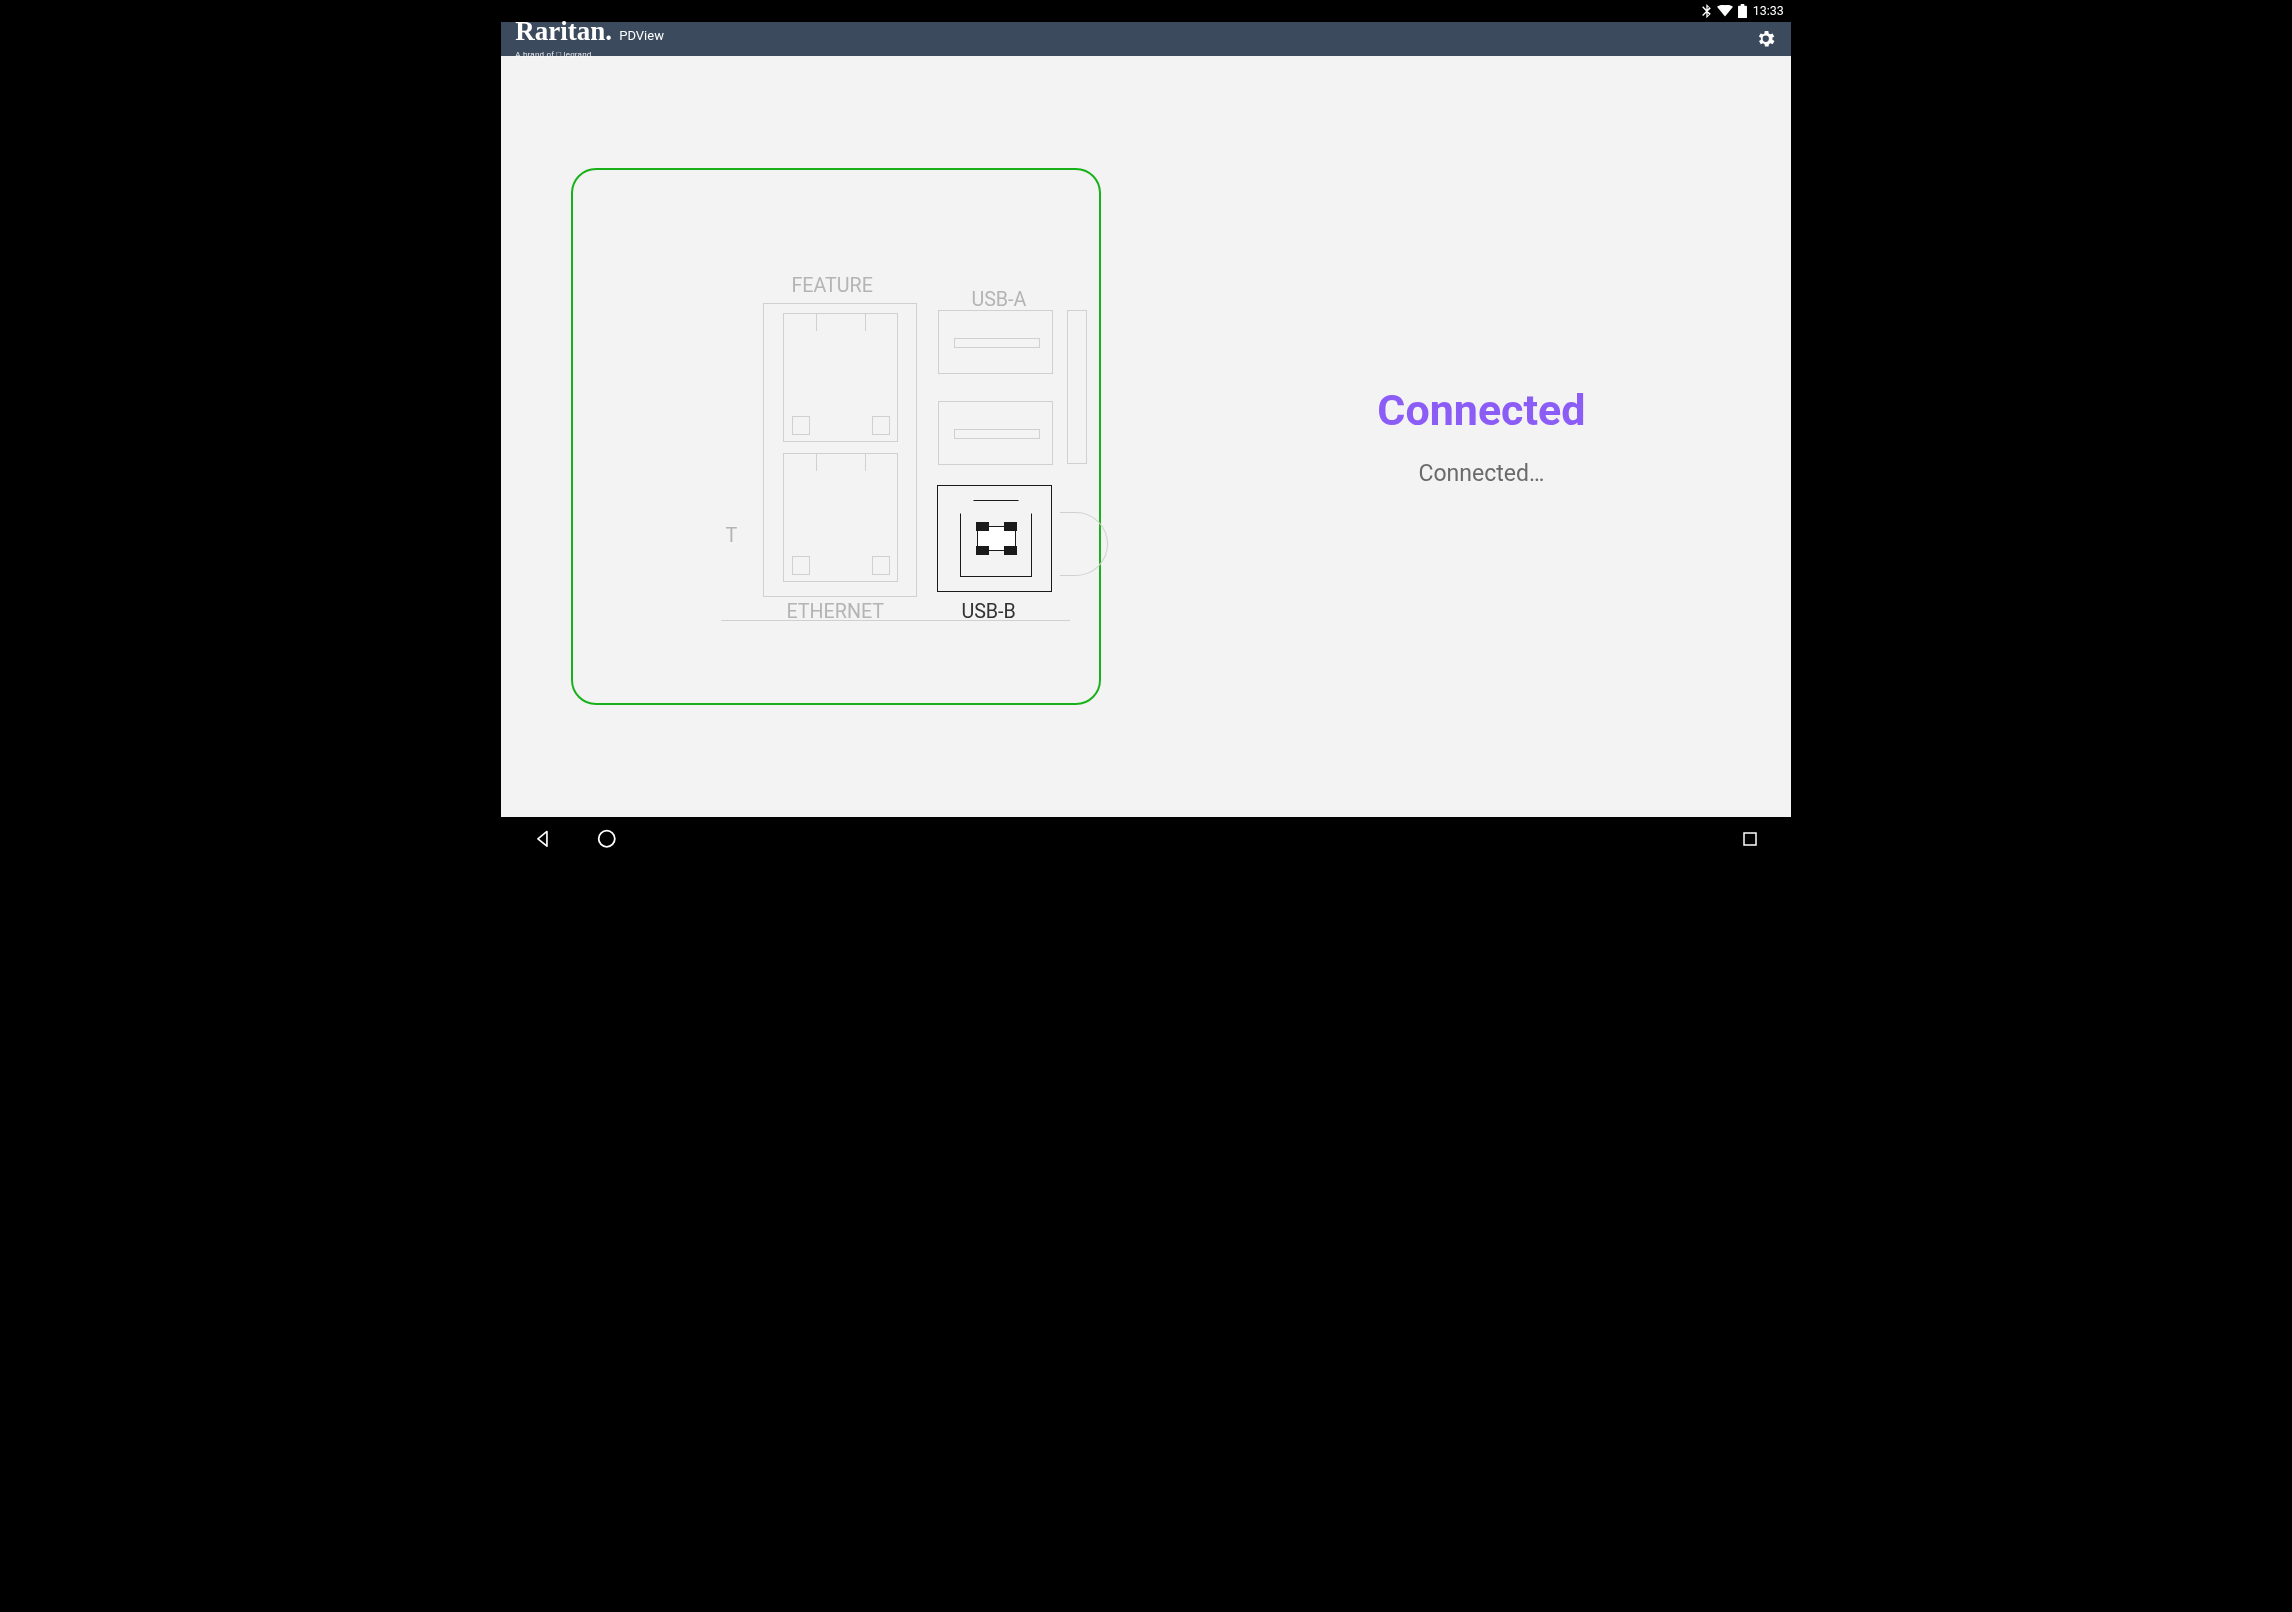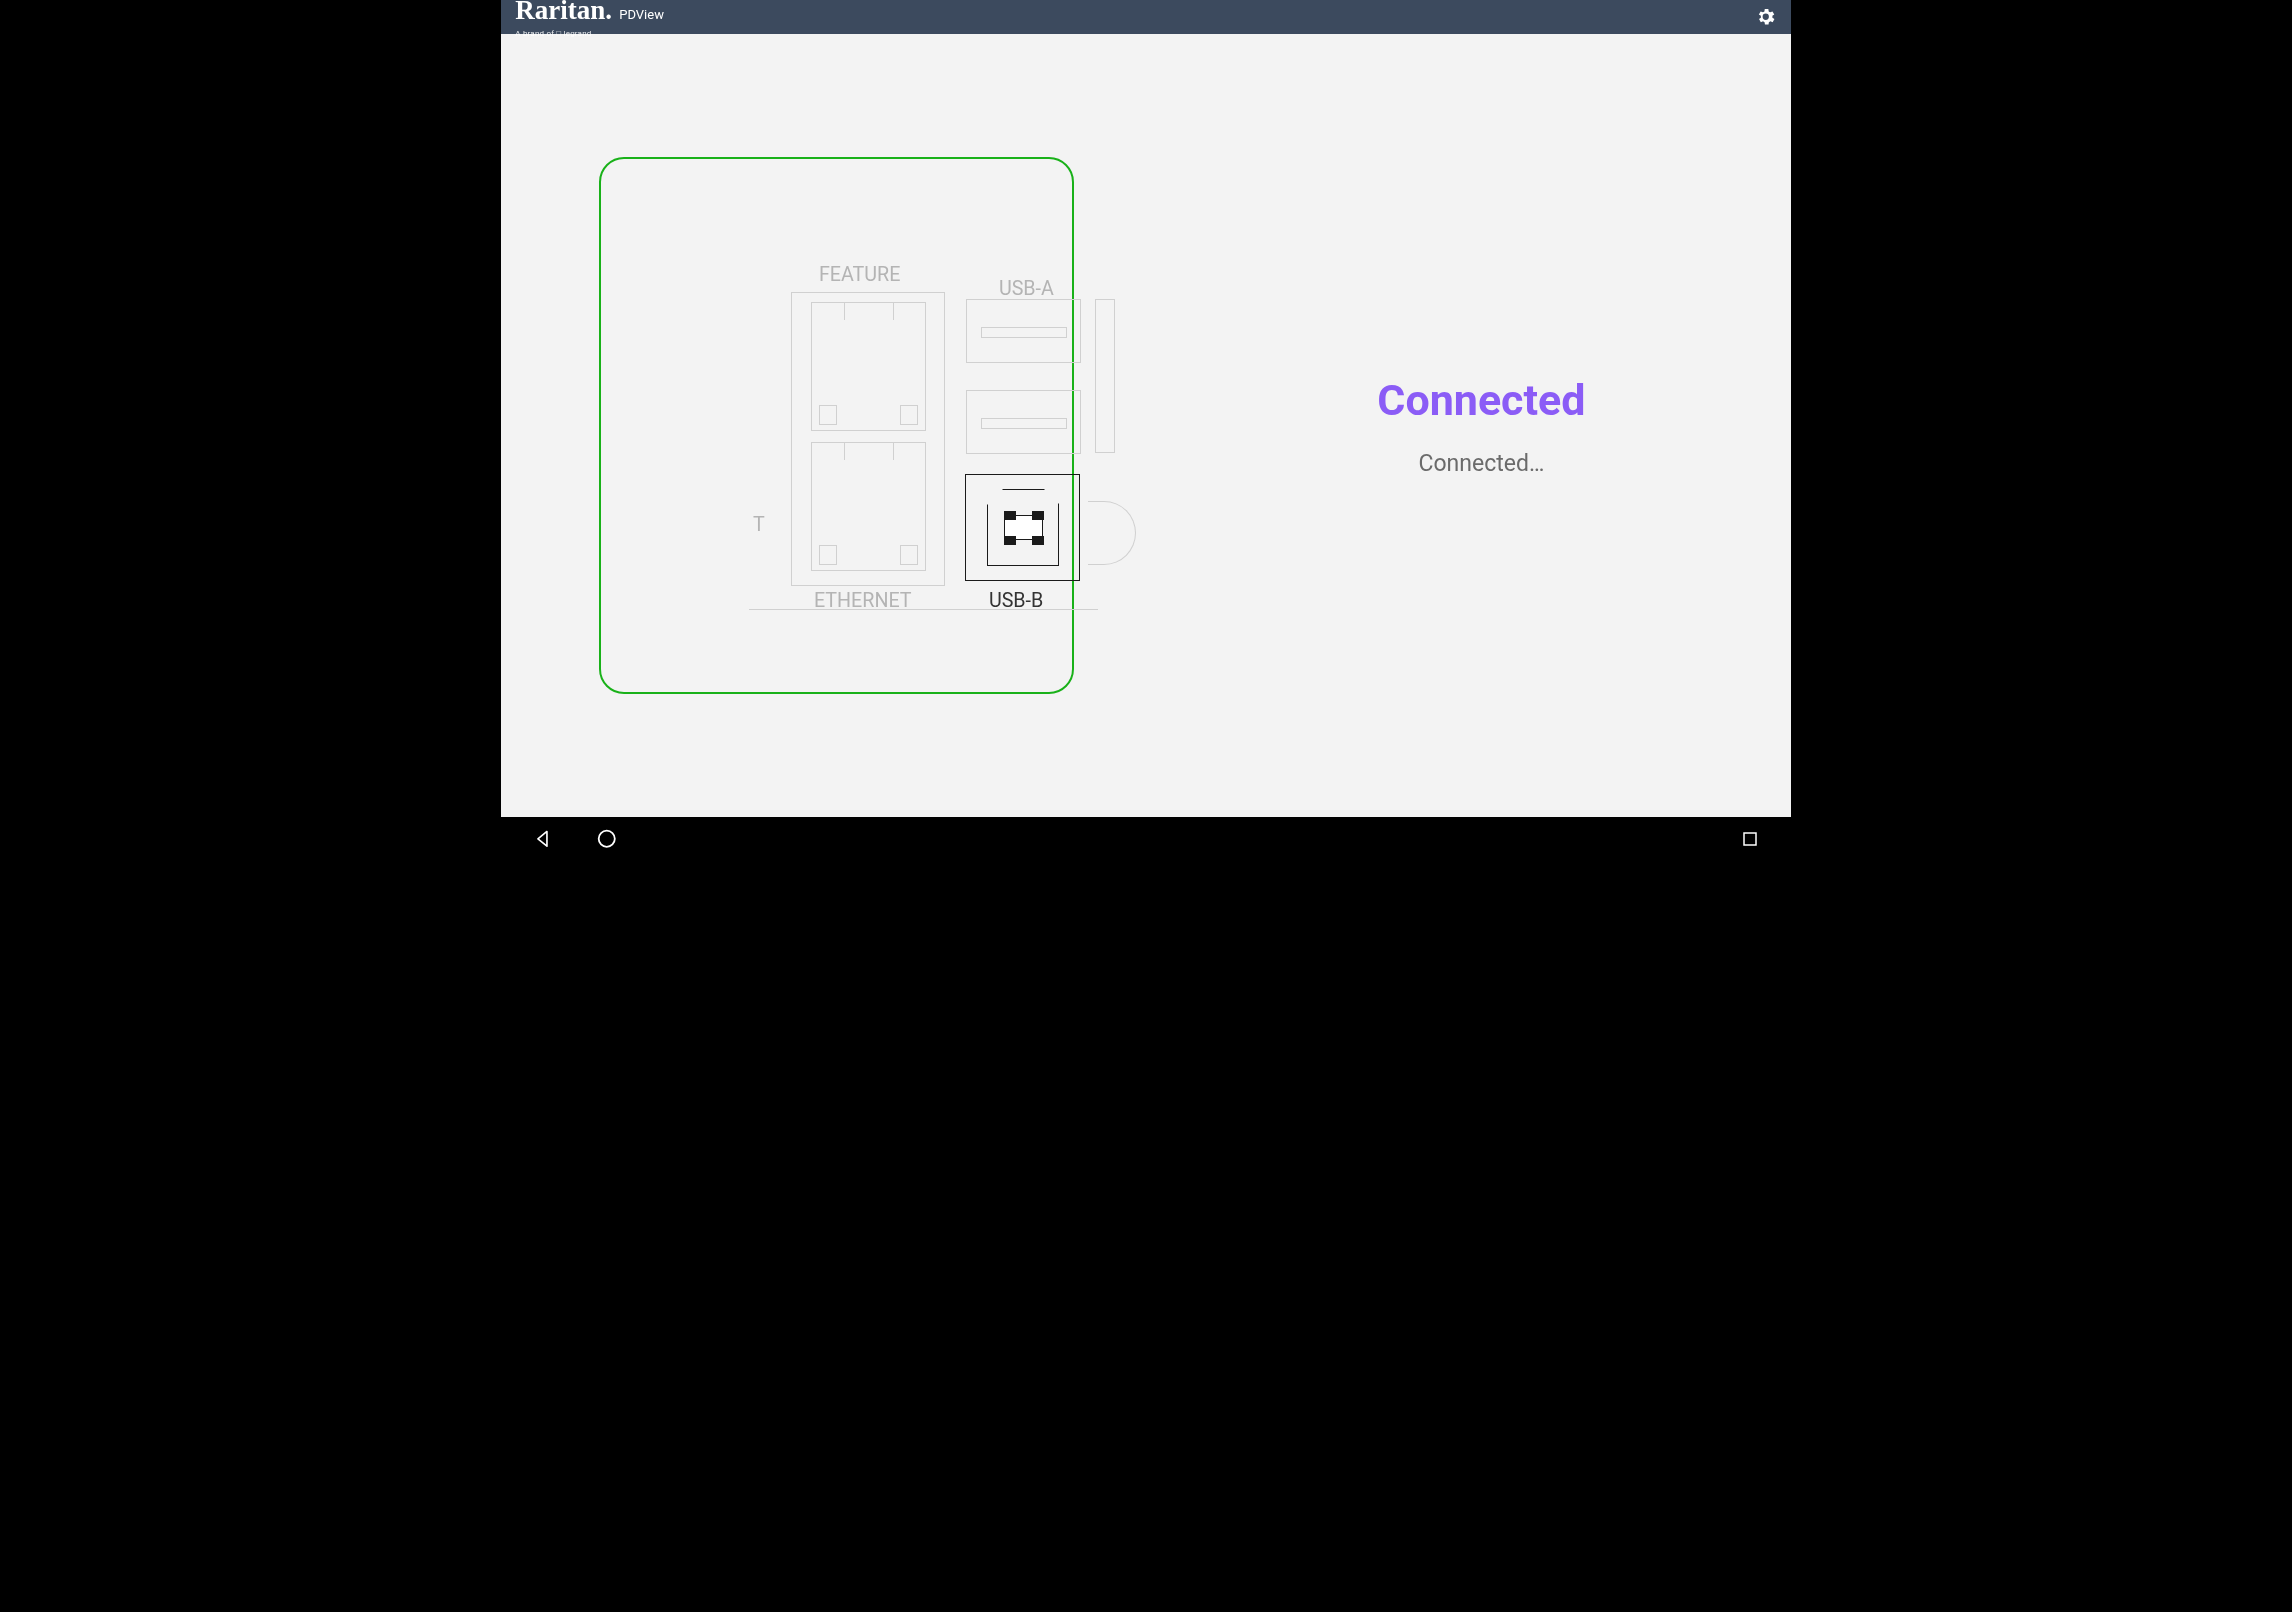--- a/index.html
+++ b/index.html
@@ -21,21 +21,21 @@
 
 
 .content { flex:1; background:#f3f3f3; display:flex; align-items:center; }
 .left { flex:0 0 52%; display:flex; justify-content:center; }
 .right { flex:1; display:flex; flex-direction:column; align-items:center; gap:25px; }
 
 .status-title { font-size:43px; font-weight:700; color:#8b5cf6; }
 .status-sub { font-size:23px; color:#6b6b6b; }
 
 
-.card { width:475px; height:537px; border:2.7px solid #19b119; border-radius:25px; background:#f3f3f3; position:relative; padding:36px 36px; }
+.card { width:530px; height:537px; border:2.7px solid #19b119; border-radius:25px; background:#f3f3f3; position:relative; padding:36px 36px; }
 .diagram-label { font-size:19.7px; color:#b4b4b4; position:absolute; }
 .label-feature { top:104px; left:218px; }
 .label-usba   { top:118px; left:398px; }
 .label-ethernet { top:430px; left:213px; }
 .label-usbb   { top:430px; left:388px; color:#333; }
 .label-t      { top:354px; left:152px; }
 
 
 .box { position:absolute; border:0.9px solid #d0d0d0; background:transparent; }
 .rj45-outer { left:190px; top:133px; width:154px; height:294px; }
@@ -68,20 +68,38 @@
 
 .navbar { height:43px; background:#000; display:flex; align-items:center; justify-content:space-between; padding:0 32px; }
 .nav-left { display:flex; gap:43px; align-items:center; }
 .nav-btn { color:#fff; display:flex; align-items:center; justify-content:center; }
 </style>
 </head>
 <body>
 
 <div class="screen">
 
+  <div class="statusbar">
+    <span class="icon">
+      <svg width="10.7" height="14.3" viewBox="0 0 12 16" fill="#fff">
+          <path d="M6 0v6.2L2.4 2.6 1.3 3.7 5.6 8l-4.3 4.3 1.1 1.1L6 9.8V16l5-5-3.5-3L11 5 6 0zm1.5 2.8L9 4.3 7.5 5.8V2.8zm0 7.4L9 11.7l-1.5 1.5v-3z"></path>
+        </svg>
+    </span>
+    <span class="icon">
+      <svg width="16" height="12.5" viewBox="0 0 18 14" fill="#fff">
+          <path d="M9 13L0 2C2.4.1 5.6-.8 9 .3 12.4-.8 15.6.1 18 2L9 13z"></path>
+        </svg>
+    </span>
+    <span class="icon">
+      <svg width="9" height="14.3" viewBox="0 0 10 16" fill="#fff">
+          <path d="M3 0h4v2h2a1 1 0 011 1v12a1 1 0 01-1 1H1a1 1 0 01-1-1V3a1 1 0 011-1h2V0z"></path>
+        </svg>
+    </span>
+    <span>13:33</span>
+  </div>
 
   <div class="appbar">
     <div class="brand">
       <div class="brand-col">
         <span class="brand-main">Raritan.</span>
         <span class="brand-sub">A brand of □ legrand</span>
       </div>
       <span class="app-title">PDView</span>
     </div>
     <span class="gear">

